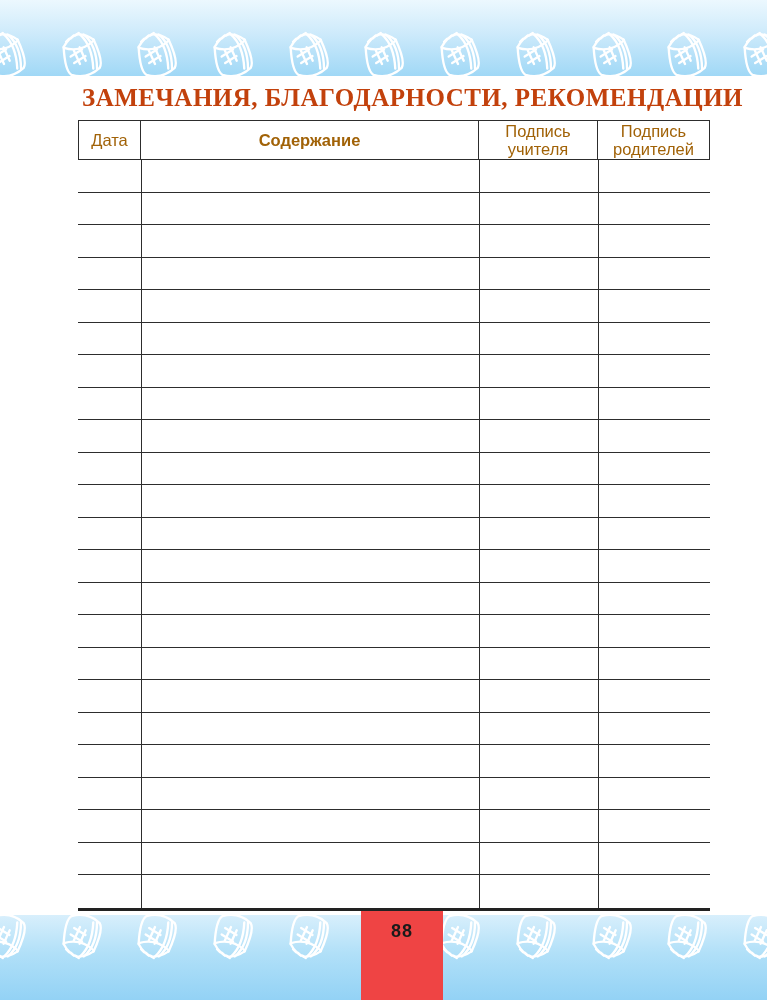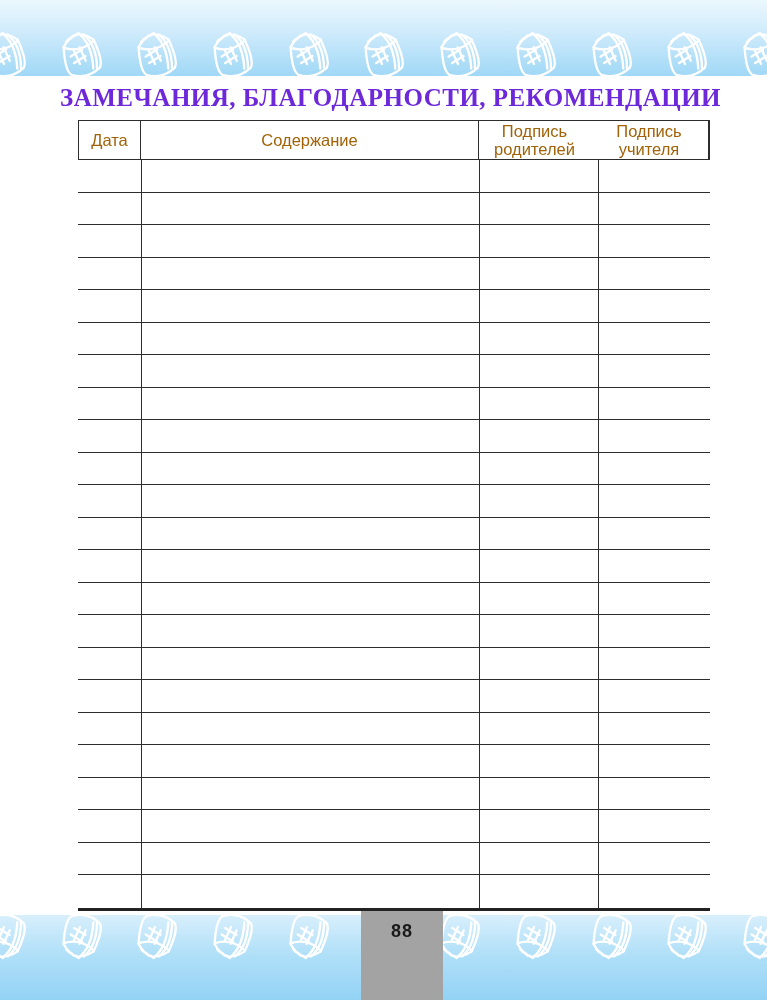--- a/index.html
+++ b/index.html
@@ -17,39 +17,39 @@
     background:linear-gradient(180deg,#d8effc 0%,#b1e0f8 45%,#93d2f5 100%); }
   .motif-row { position:absolute; left:-24px; width:815px;
     display:flex; justify-content:space-between; }
   .band-top .motif-row { bottom:-6px; }
   .band-bottom .motif-row { top:-6px; }
   .motif { width:58px; height:58px; flex:0 0 58px; }
   .band-bottom .motif { transform:scaleY(-1); }
 
   
   .pagenum-strip { position:absolute; left:361px; top:911px; width:82px; height:89px;
-    background:#a3a3a3; display:flex; justify-content:center; align-items:flex-start;
+    background:#ef4444; display:flex; justify-content:center; align-items:flex-start;
     padding-top:10px; box-sizing:border-box; }
   .pagenum { font-size:18px; font-weight:bold; letter-spacing:1px; color:#1a1a1a; }
 
   
-  .title { position:absolute; left:60px; top:84px; width:648px; margin:0;
+  .title { position:absolute; left:82px; top:84px; width:648px; margin:0;
     text-align:center; font-family:"Liberation Serif", serif;
-    font-size:25px; font-weight:bold; letter-spacing:0.5px; color:#6d28d9;
+    font-size:25px; font-weight:bold; letter-spacing:0.5px; color:#c2410c;
     white-space:nowrap; }
 
   
   .rtable { position:absolute; left:78px; top:120px; width:632px; }
   .thead { display:flex; height:40px; box-sizing:border-box;
     border:1.6px solid #2d2d2d; }
   .hcell { display:flex; align-items:center; justify-content:center;
     text-align:center; font-size:16.5px; line-height:1.1; color:#a16207;
     box-sizing:border-box; }
   .hcell.c1 { flex:0 0 62px;  border-right:1.6px solid #2d2d2d; }
-  .hcell.c2 { flex:0 0 338px; border-right:1.6px solid #2d2d2d; }
+  .hcell.c2 { flex:0 0 338px; border-right:1.6px solid #2d2d2d;font-weight:bold; }
   .hcell.c3 { flex:0 0 119px; border-right:1.6px solid #2d2d2d; padding:0 6px; }
   .hcell.c4 { flex:1; padding:0 4px; }
 
   .tbody { border-bottom:3px solid #222222; }
   .trow { display:flex; height:32.5px; box-sizing:border-box;
     border-bottom:1.6px solid #2d2d2d; }
   .trow:last-child { border-bottom:none; }
   .bcell { box-sizing:border-box; }
   .bcell.c1 { flex:0 0 63.6px; border-right:1.6px solid #2d2d2d; }
   .bcell.c2 { flex:0 0 338px;  border-right:1.6px solid #2d2d2d; }
@@ -251,22 +251,22 @@
   </svg>
 </div>
   </div>
 
   <h1 class="title">ЗАМЕЧАНИЯ, БЛАГОДАРНОСТИ, РЕКОМЕНДАЦИИ</h1>
 
   <div class="rtable">
     <div class="thead">
       <div class="hcell c1">Дата</div>
       <div class="hcell c2">Содержание</div>
+      <div class="hcell c3">Подпись учителя</div>
       <div class="hcell c4">Подпись родителей</div>
-      <div class="hcell c3">Подпись учителя</div>
     </div>
     <div class="tbody">
   <div class="trow">
     <div class="bcell c1"></div>
     <div class="bcell c2"></div>
     <div class="bcell c3"></div>
     <div class="bcell c4"></div>
   </div>
 
   <div class="trow">

